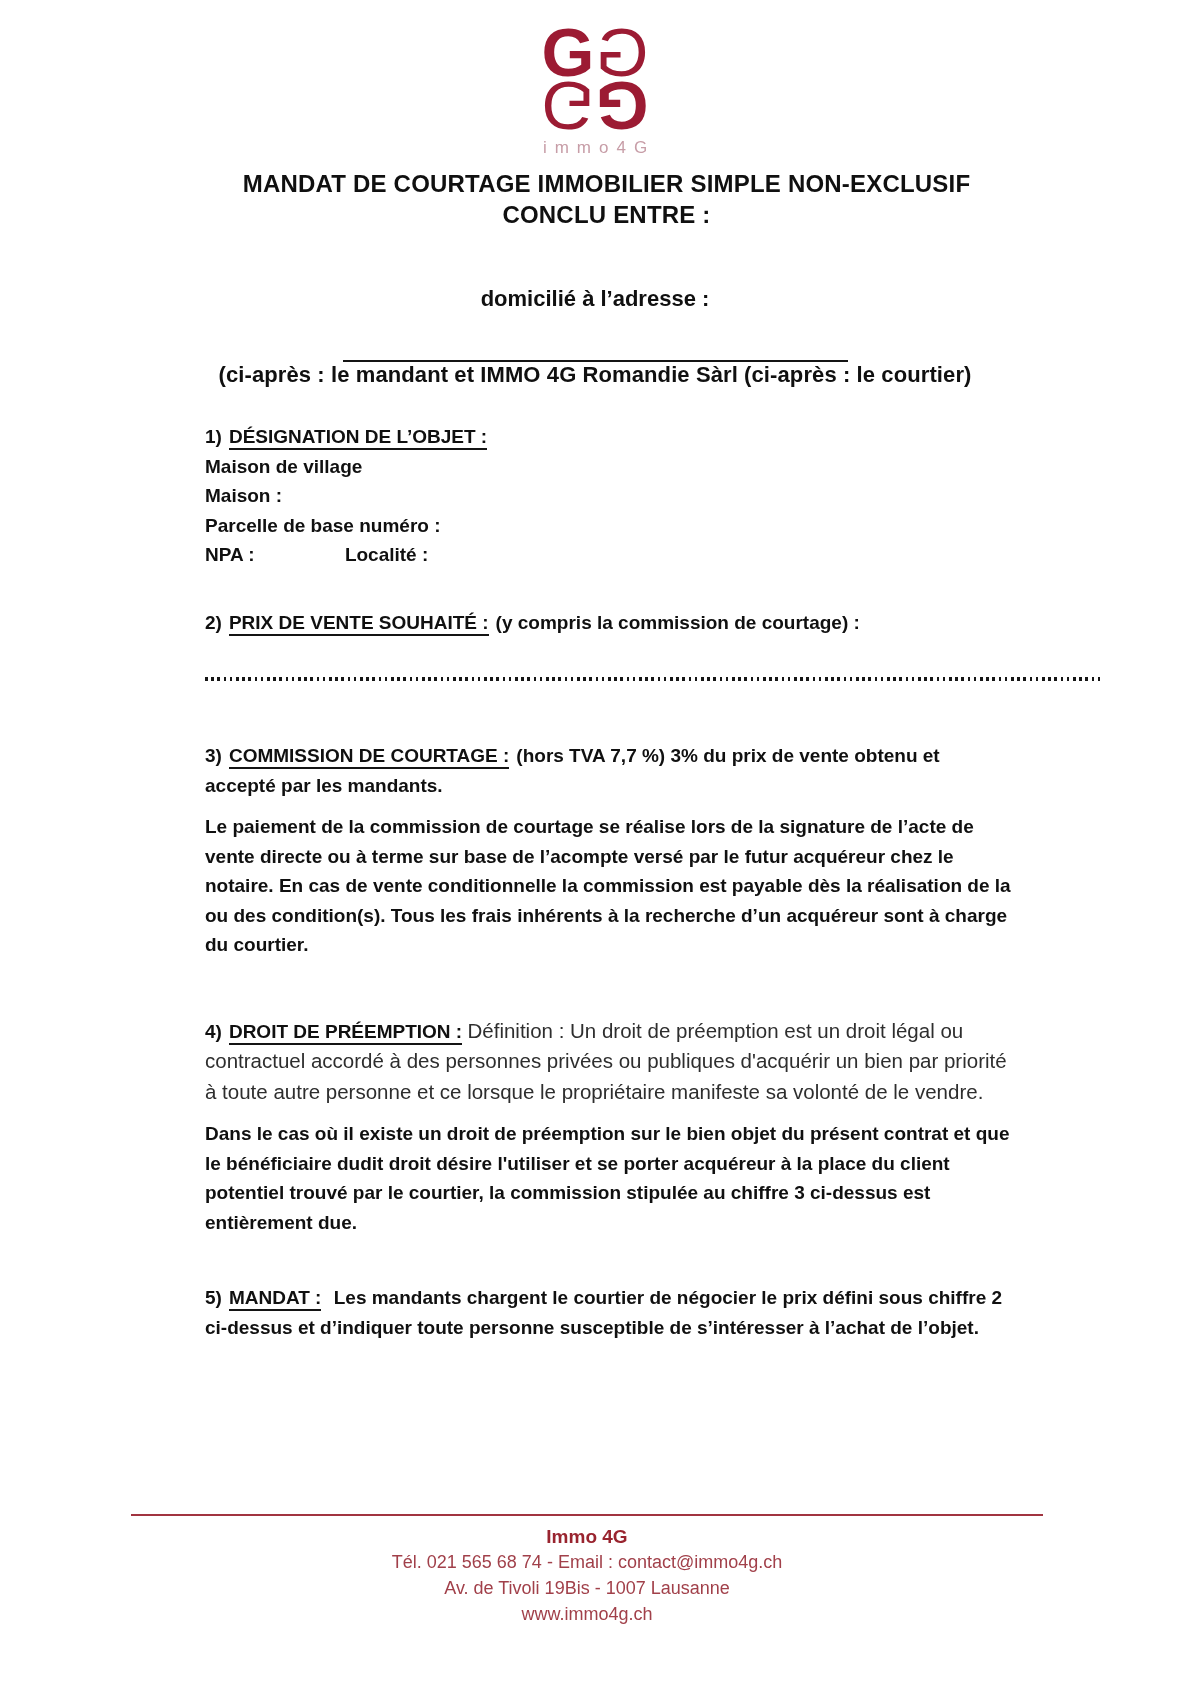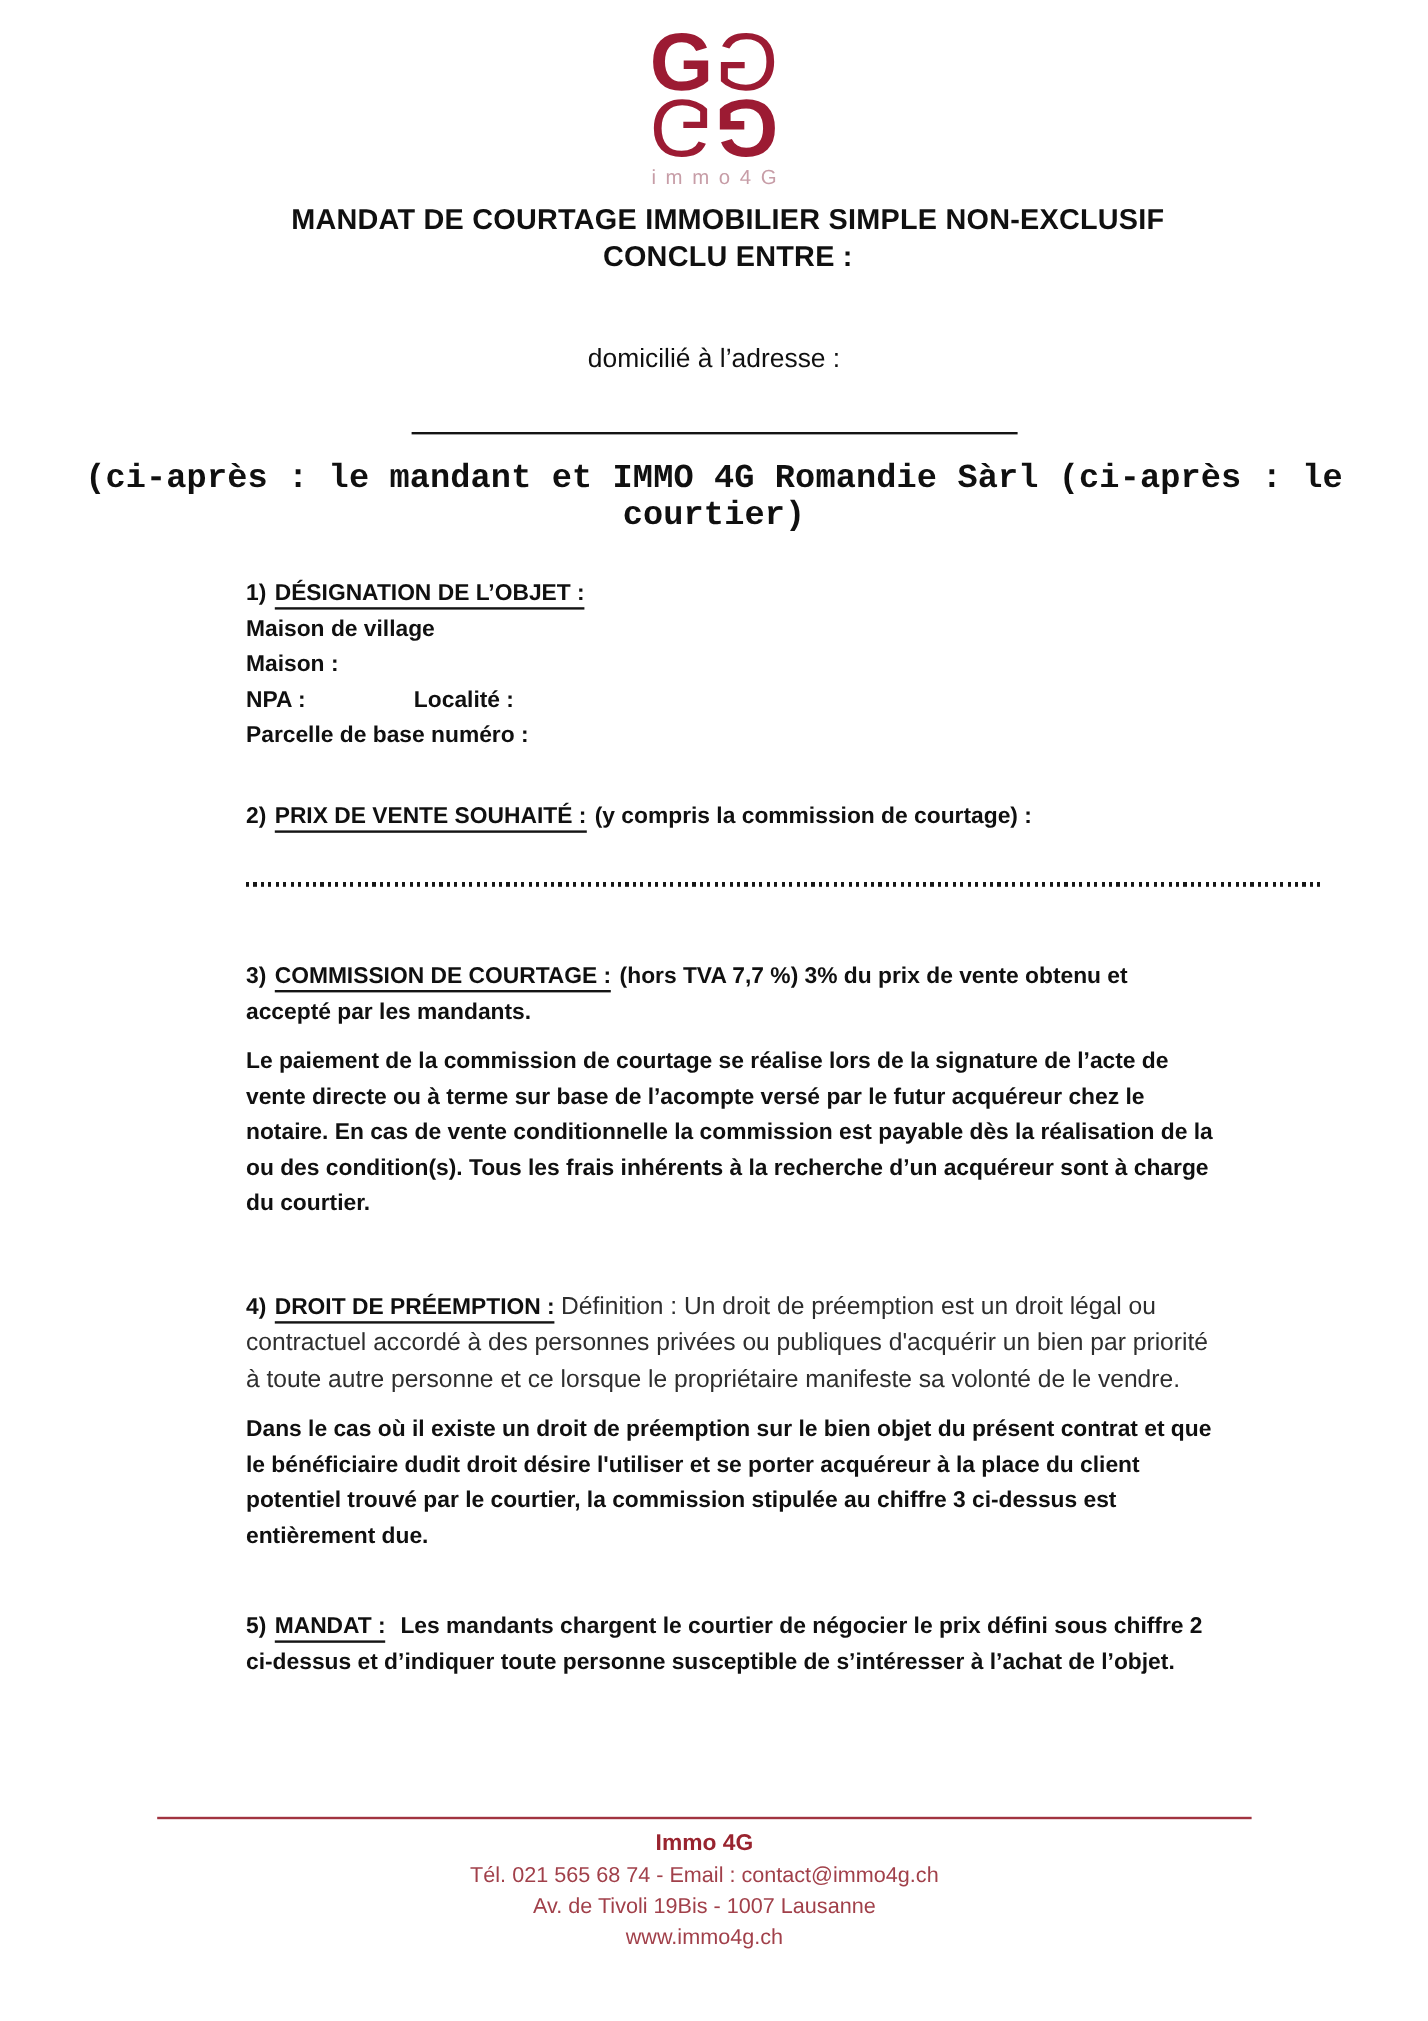--- a/index.html
+++ b/index.html
@@ -16,23 +16,23 @@
   .g-bold{font-weight:700;}
   .g-thin{font-weight:400;}
   .g-flip-x{transform:scaleX(-1);}
   .g-flip-y{transform:scaleY(-1);}
   .g-rot{transform:rotate(180deg);}
   .logo-caption{
     margin-top:6px;font-size:17px;letter-spacing:8px;padding-left:8px;
     color:#c79da7;font-weight:400;
   }
   .title{margin-top:10px;font-size:24px;font-weight:700;line-height:31px;letter-spacing:0.2px;padding-left:23px;}
-  .domicile{margin-top:56px;font-size:22px;font-weight:400;}
+  .domicile{margin-top:56px;font-size:22px;font-weight:700;}
   .blank-line{width:505px;border-bottom:2px solid #141414;margin:48px auto 0;height:0;}
-  .parties{margin-top:22px;font-size:28px;font-weight:700;letter-spacing:0.1px;font-family:Liberation Mono, monospace;}
+  .parties{font-size:22px;font-weight:700;letter-spacing:0.1px;}
   
   .body{padding:0 88px 0 205px;font-size:19px;line-height:29.5px;font-weight:700;}
   .sec1{margin-top:34px;}
   .sec2{margin-top:38px;}
   .sec3{margin-top:60px;}
   .sec4{margin-top:56px;}
   .sec4b{margin-top:44px;}
   .sec5{margin-top:46px;}
   .num{margin-right:7px;}
   .hu{border-bottom:2.5px solid #141414;padding-bottom:1px;}
@@ -82,25 +82,25 @@
   </div>
 
   <div class="body">
 
     <div class="sec1">
       <div>
         <span class="num">1)</span><span class="hu">DÉSIGNATION DE L’OBJET :</span>
       </div>
       <div>Maison de village</div>
       <div>Maison :</div>
+      <div>Parcelle de base numéro :</div>
       <div>
         <span>NPA :</span>
         <span class="npa-gap">Localité :</span>
       </div>
-      <div>Parcelle de base numéro :</div>
     </div>
 
     <div class="sec2 wrap">
       <span class="num">2)</span><span class="hu">PRIX DE VENTE SOUHAITÉ :</span><span class="suffix">(y compris la commission de courtage) :</span>
     </div>
 
     <div class="dotted"></div>
 
     <div class="sec3 wrap">
       <div class="wrap">

